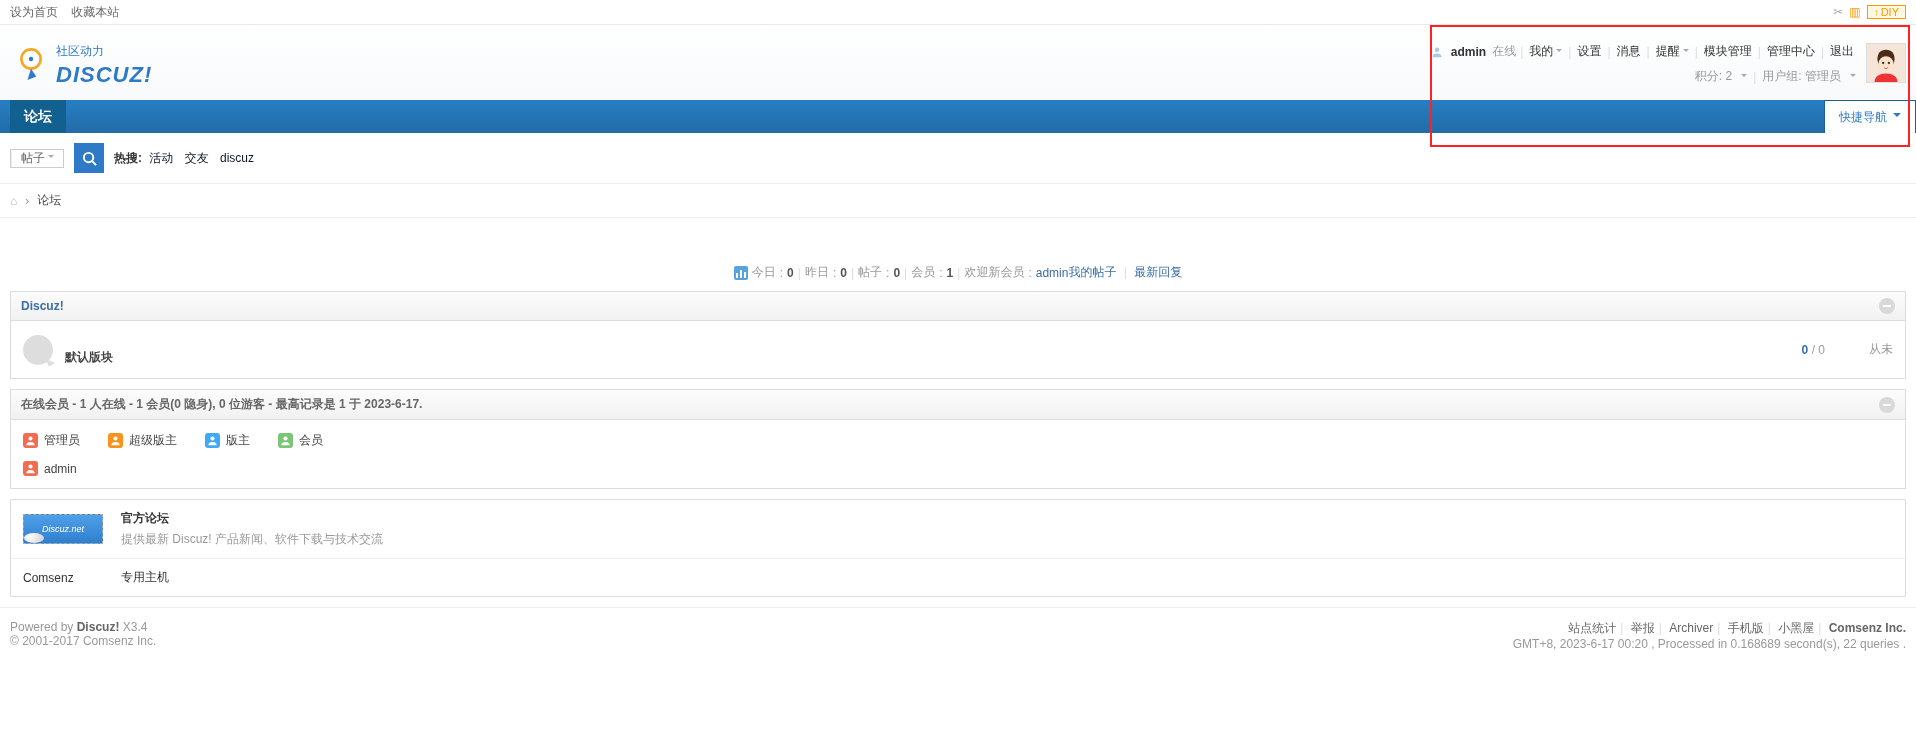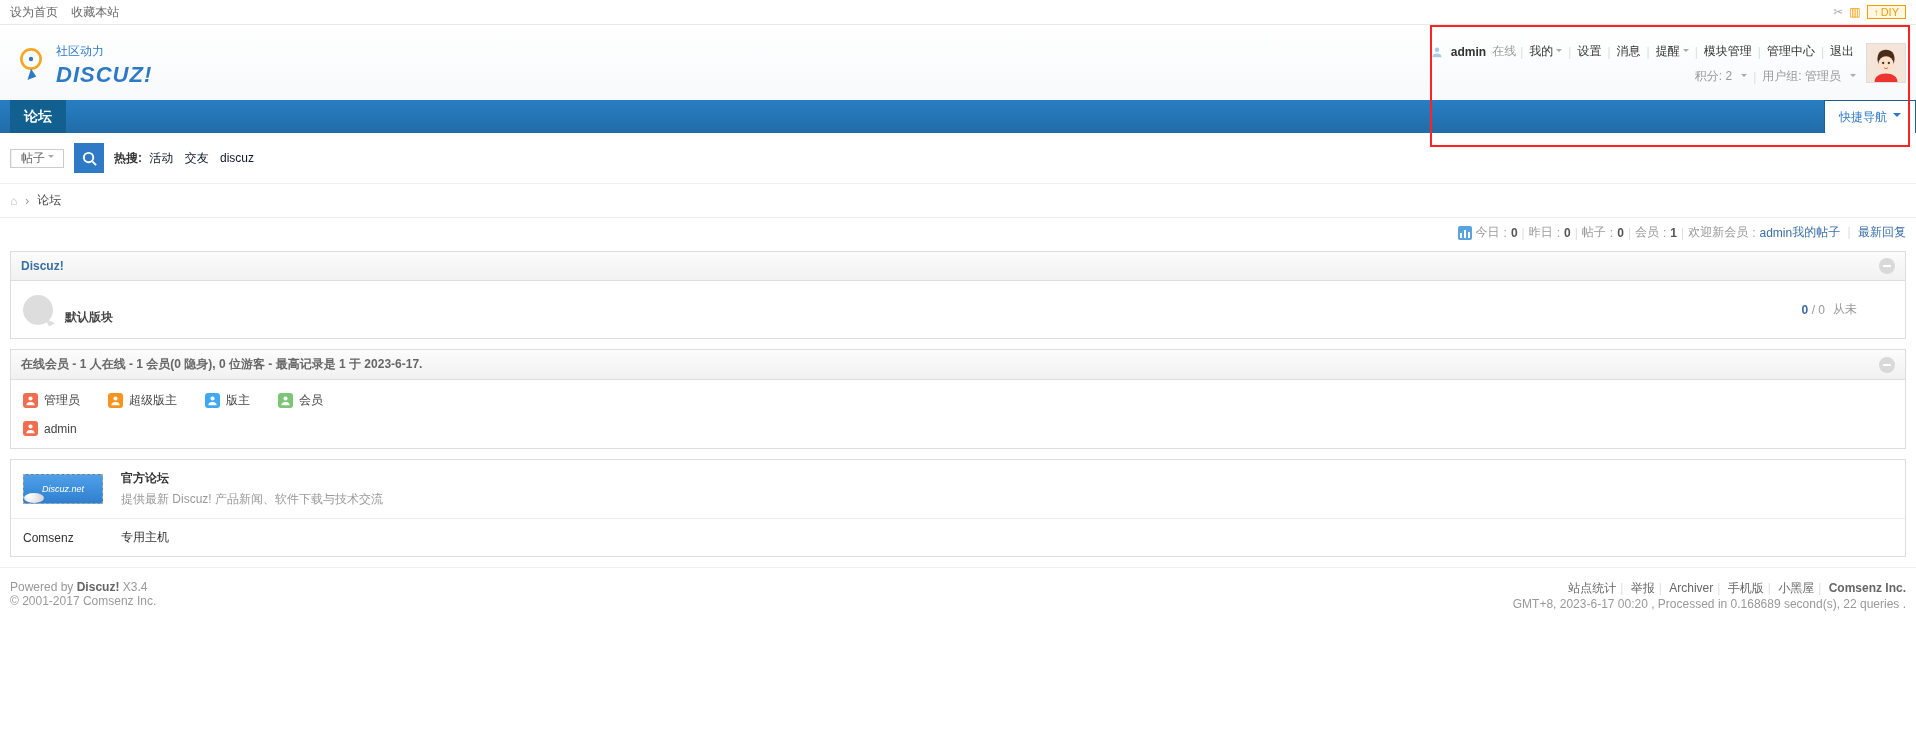--- a/index.html
+++ b/index.html
@@ -38,21 +38,21 @@
 .search-box { display:flex; border:1px solid #ccc; background:#fff; }
 .search-input { width:378px; height:28px; padding:0 8px; border:none; outline:none; font-size:12px; }
 .search-type { width:52px; border-left:1px solid #eee; display:flex; align-items:center; justify-content:center; color:#666; cursor:pointer; }
 .search-btn { width:30px; height:30px; background:#2e7ac7; border:none; color:#fff; display:flex; align-items:center; justify-content:center; cursor:pointer; }
 .hot { color:#333; }
 .hot b { font-weight:bold; margin-right:4px; }
 .hot a { color:#0f172a; margin-right:8px; }
 .crumb { padding:8px 10px; border-bottom:1px solid #eee; display:flex; align-items:center; gap:8px; color:#999; }
 .crumb .home { color:#bbb; }
 .crumb a { color:#444; }
-.stats-row { padding:6px 10px; display:flex; align-items:center; justify-content:flex-end; font-size:12px; }
+.stats-row { padding:6px 10px; display:flex; align-items:center; justify-content:center; font-size:12px;margin-top:40px; }
 .stats-left { display:flex; align-items:center; gap:4px; color:#999; }
 .stats-left b { color:#555; }
 .stats-left .sep { color:#ddd; }
 .chart-icon { width:14px; height:14px; background:#5aa1e0; display:inline-block; border-radius:2px; position:relative; }
 .chart-icon::before { content:""; position:absolute; left:2px; bottom:2px; width:2px; height:5px; background:#fff; box-shadow:4px 0 0 #fff,4px -3px 0 #fff,8px 0 0 #fff,8px -1px 0 #fff; }
 .stats-right a { color:#3a6ea5; }
 .stats-right .sep { color:#ddd; margin:0 4px; }
 .board { margin:4px 10px 10px; border:1px solid #ddd; border-top:none; }
 .board-head { background:linear-gradient(#fcfcfc,#f1f1f1); border:1px solid #ddd; border-left:none; border-right:none; padding:6px 10px; display:flex; justify-content:space-between; align-items:center; }
 .board-head a { color:#3a6ea5; font-weight:bold; }
@@ -216,21 +216,21 @@
 <div class="board">
   <div class="board-head">
     <a href="#">Discuz!</a>
     <span class="collapse"></span>
   </div>
   <div class="forum-row">
     <span class="forum-icon"></span>
     <a href="#" class="forum-name">默认版块</a>
     <div class="forum-stats">
       <span><b>0</b> / <span>0</span></span>
-      <span style="min-width:60px;">从未</span>
+      <span style="min-width:60px;text-align:right">从未</span>
     </div>
   </div>
 </div>
 
 <div class="board">
   <div class="online-head">
     <span>在线会员 - 1 人在线 - 1 会员(0 隐身), 0 位游客 - 最高记录是 1 于 2023-6-17.</span>
     <span class="collapse"></span>
   </div>
   <div class="legend">

